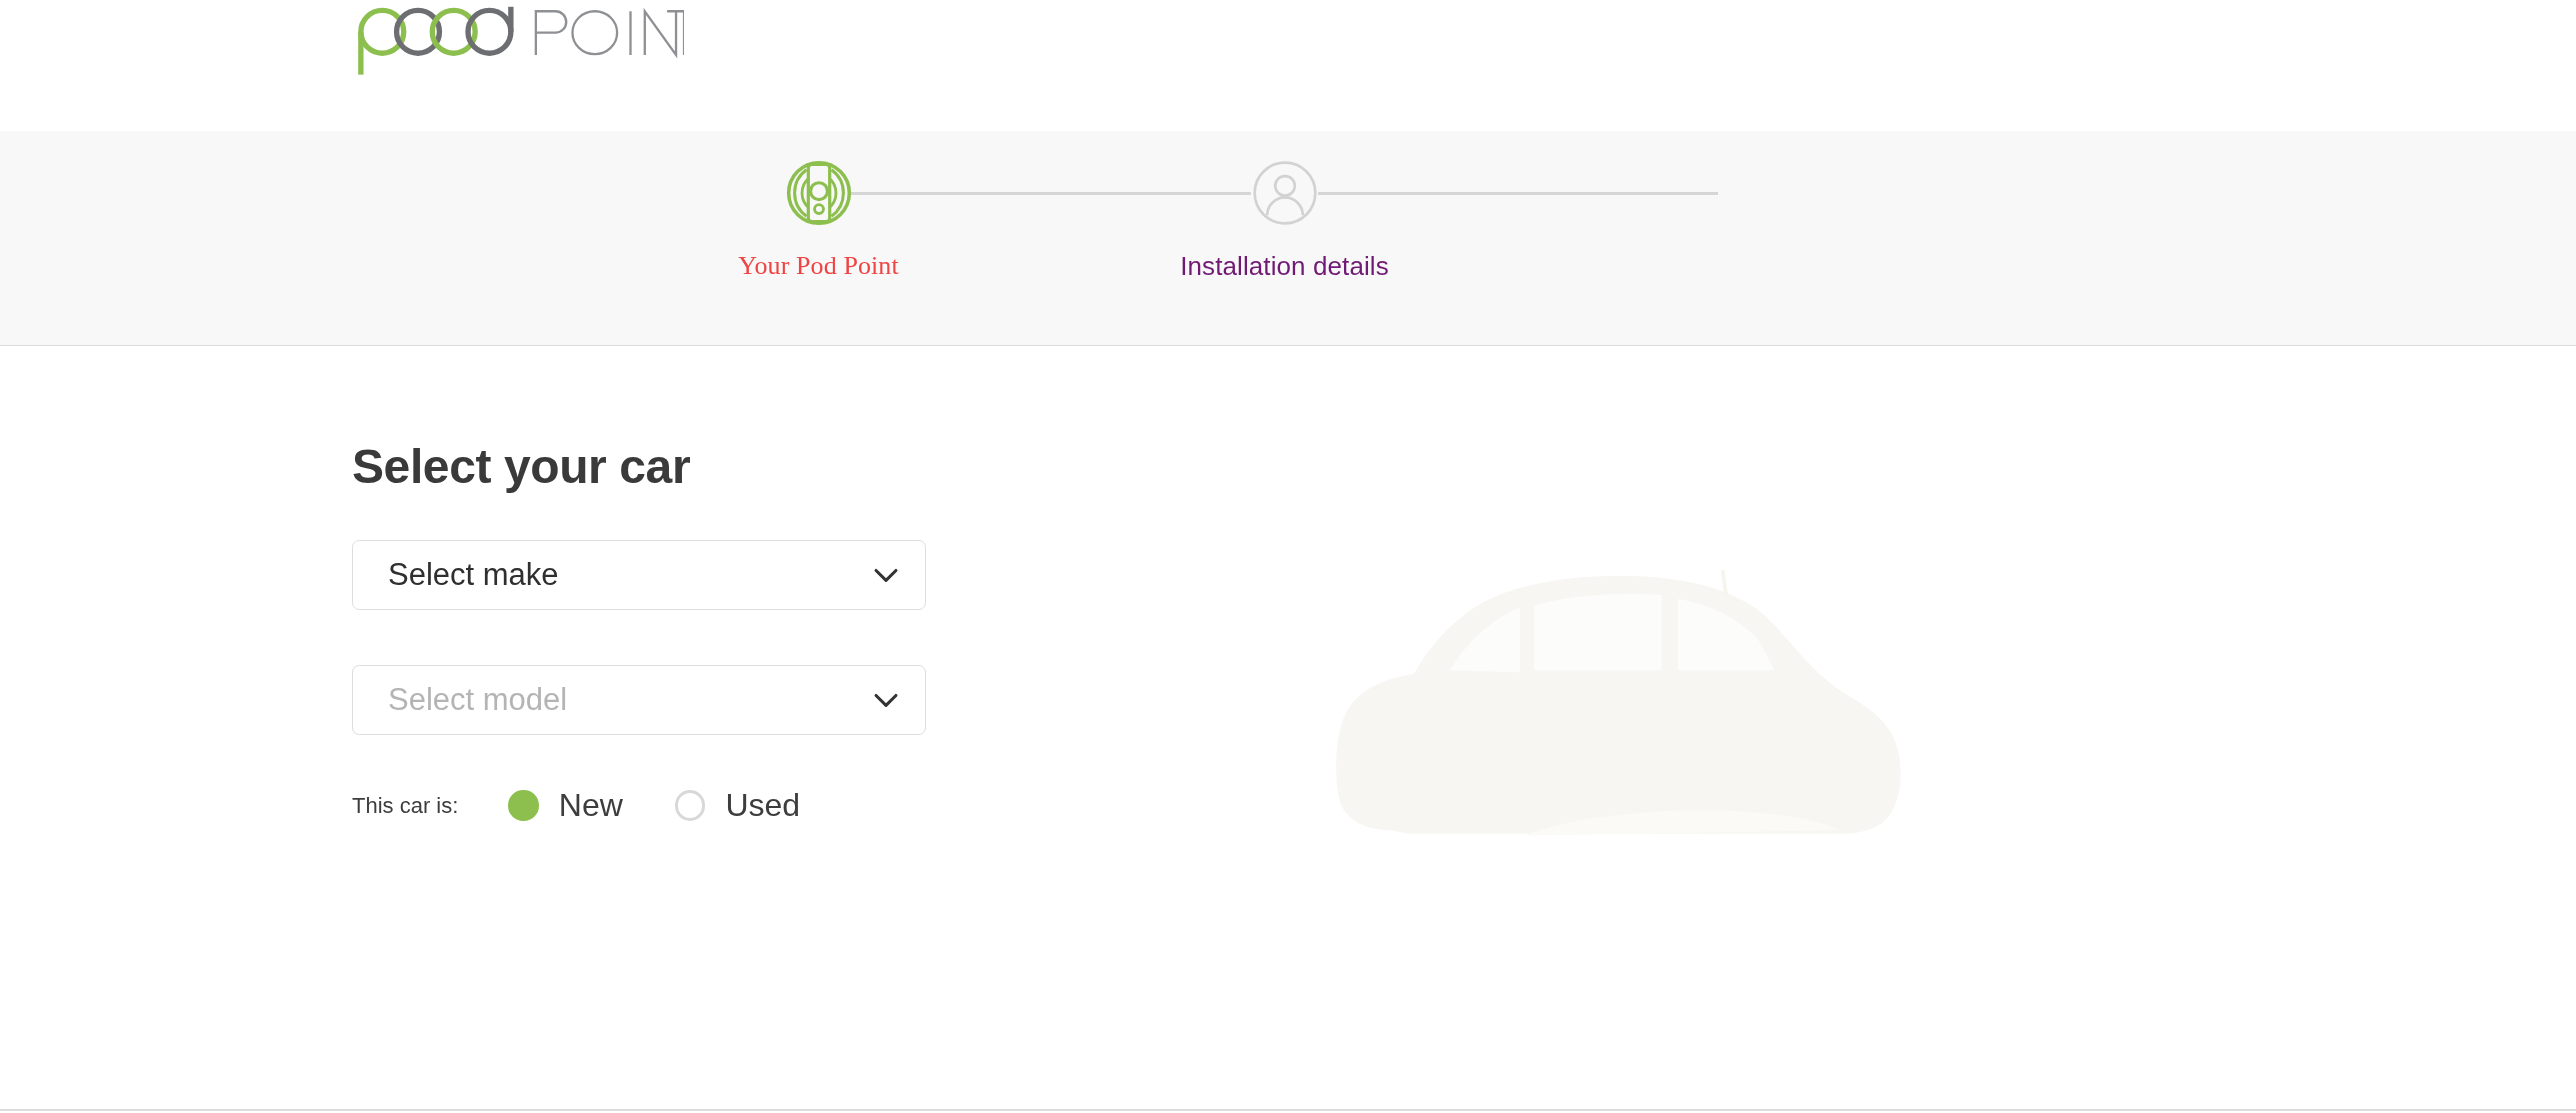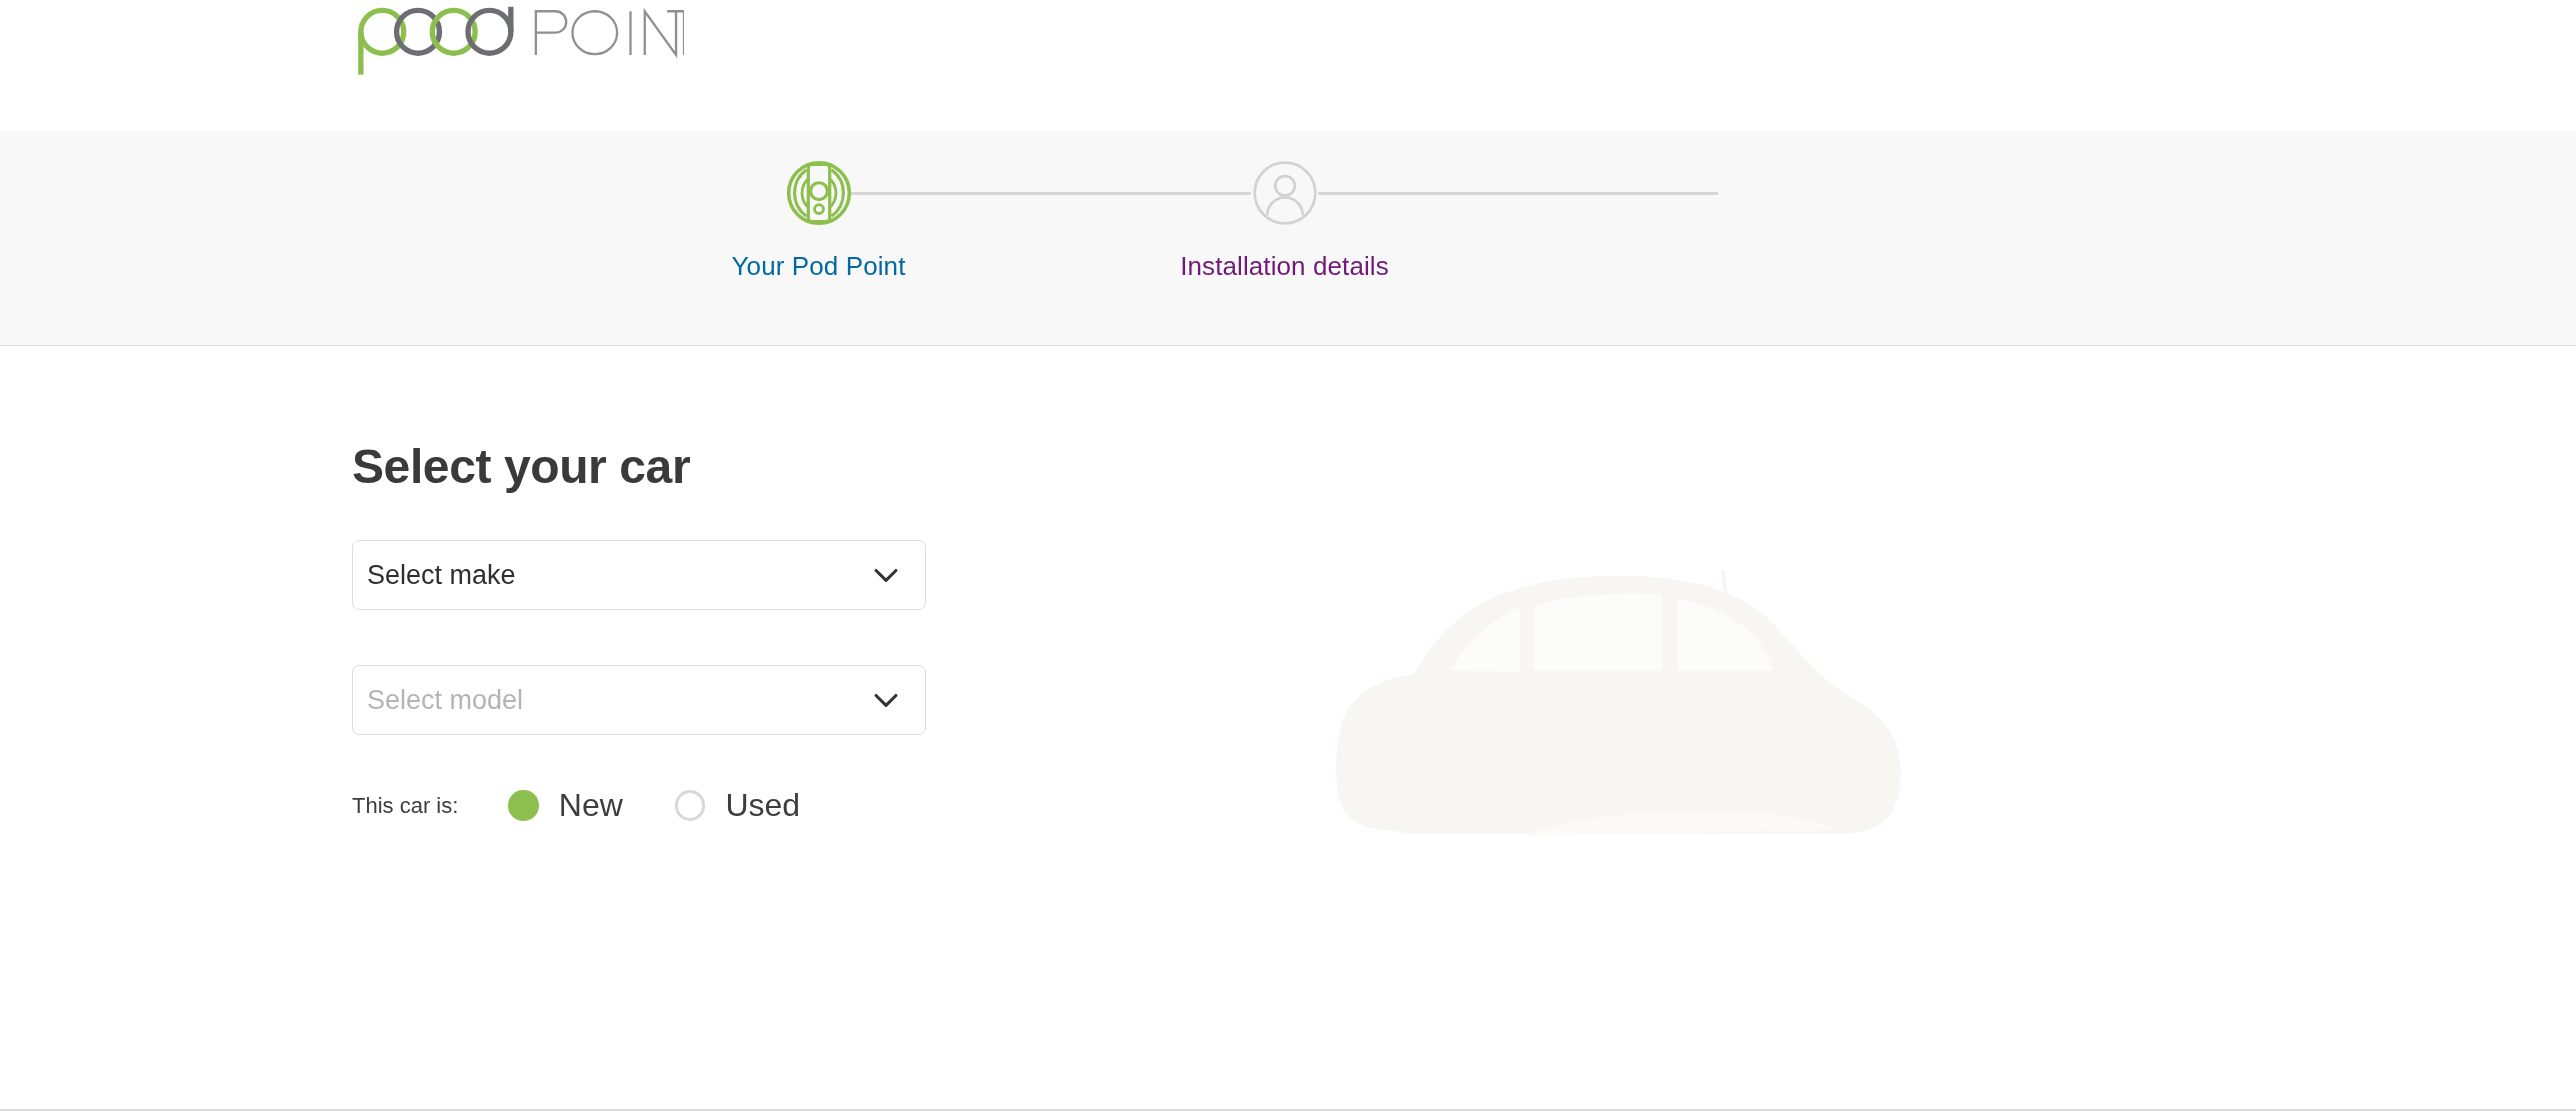--- a/index.html
+++ b/index.html
@@ -74,21 +74,21 @@
   .step-label {
     position: absolute;
     left: 0;
     top: 120px;
     width: 100%;
     font-size: 26px;
     letter-spacing: 0.1px;
     color: #701a75;
     white-space: nowrap;
   }
-  .step.active .step-label { color: #0369a1; }
+  .step.active .step-label { color: #ef4444; font-family: Liberation Serif, serif; }
 
   .connector {
     position: absolute;
     top: 61px;
     height: 2.7px;
     background: #d6d6d6;
   }
   .connector-1 { left: 851px; width: 400px; }
   .connector-2 { left: 1318px; width: 400px; }
 
@@ -119,24 +119,24 @@
     height: 70px;
     background: #ffffff;
     border: 1.8px solid #dddddd;
     border-radius: 7.2px;
   }
   .select-make  { top: 194px; }
   .select-model { top: 319px; text-align: center; }
 
   .select-text {
     position: absolute;
-    left: 14px;
+    left: 35px;
     top: 50%;
     transform: translateY(-50%);
-    font-size: 27px;
+    font-size: 31px;
     color: #2f2f2f;
     white-space: nowrap;
   }
   .select-model .select-text { color: #b4b4b4; }
 
   .chevron {
     position: absolute;
     right: 20px;
     top: 50%;
     transform: translateY(-50%);

